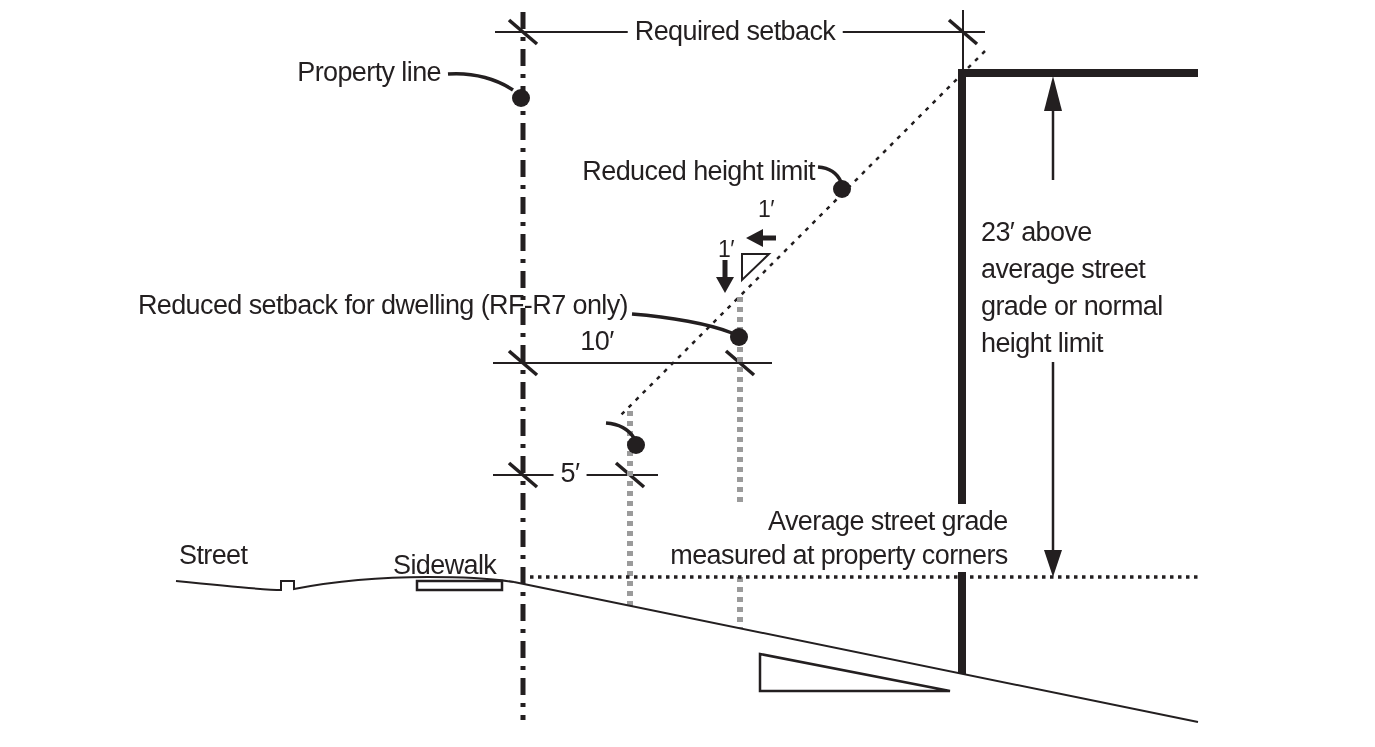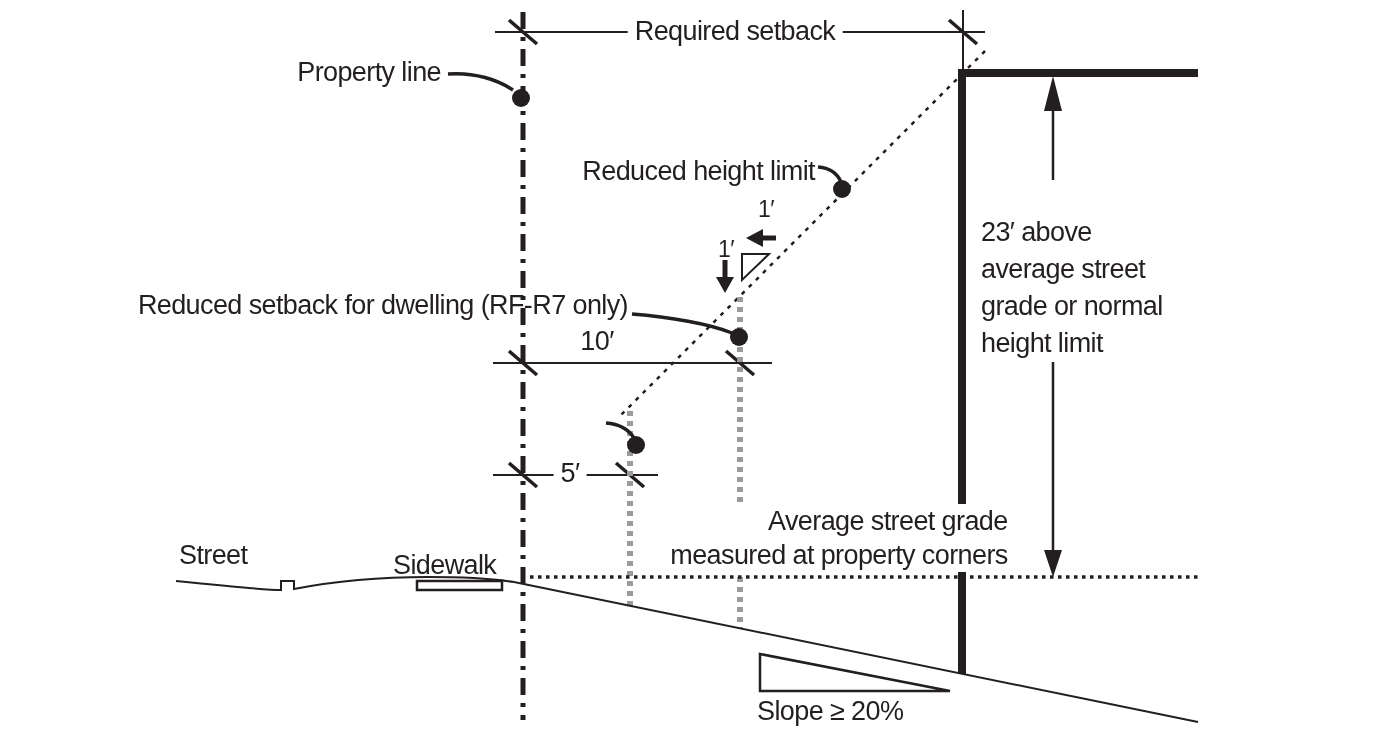--- a/index.html
+++ b/index.html
@@ -108,15 +108,14 @@
   <div class="lbl anchor-l" style="left:393px;top:556px;margin-top:10px;">Sidewalk</div>
 
   <div class="lbl anchor-c bg multiline grade-note" style="left:839px;top:538px;">Average street grade
 measured at property corners</div>
 
   <div class="lbl multiline height-note bg" style="left:974px;top:182px;margin-top:32px;">23′ above
 average street
 grade or normal
 height limit</div>
 
-  <div class="lbl anchor-l" style="left:757px;top:712px;">Slope ≥ 20%</div>
 
 </div>
 
 </body></html>

